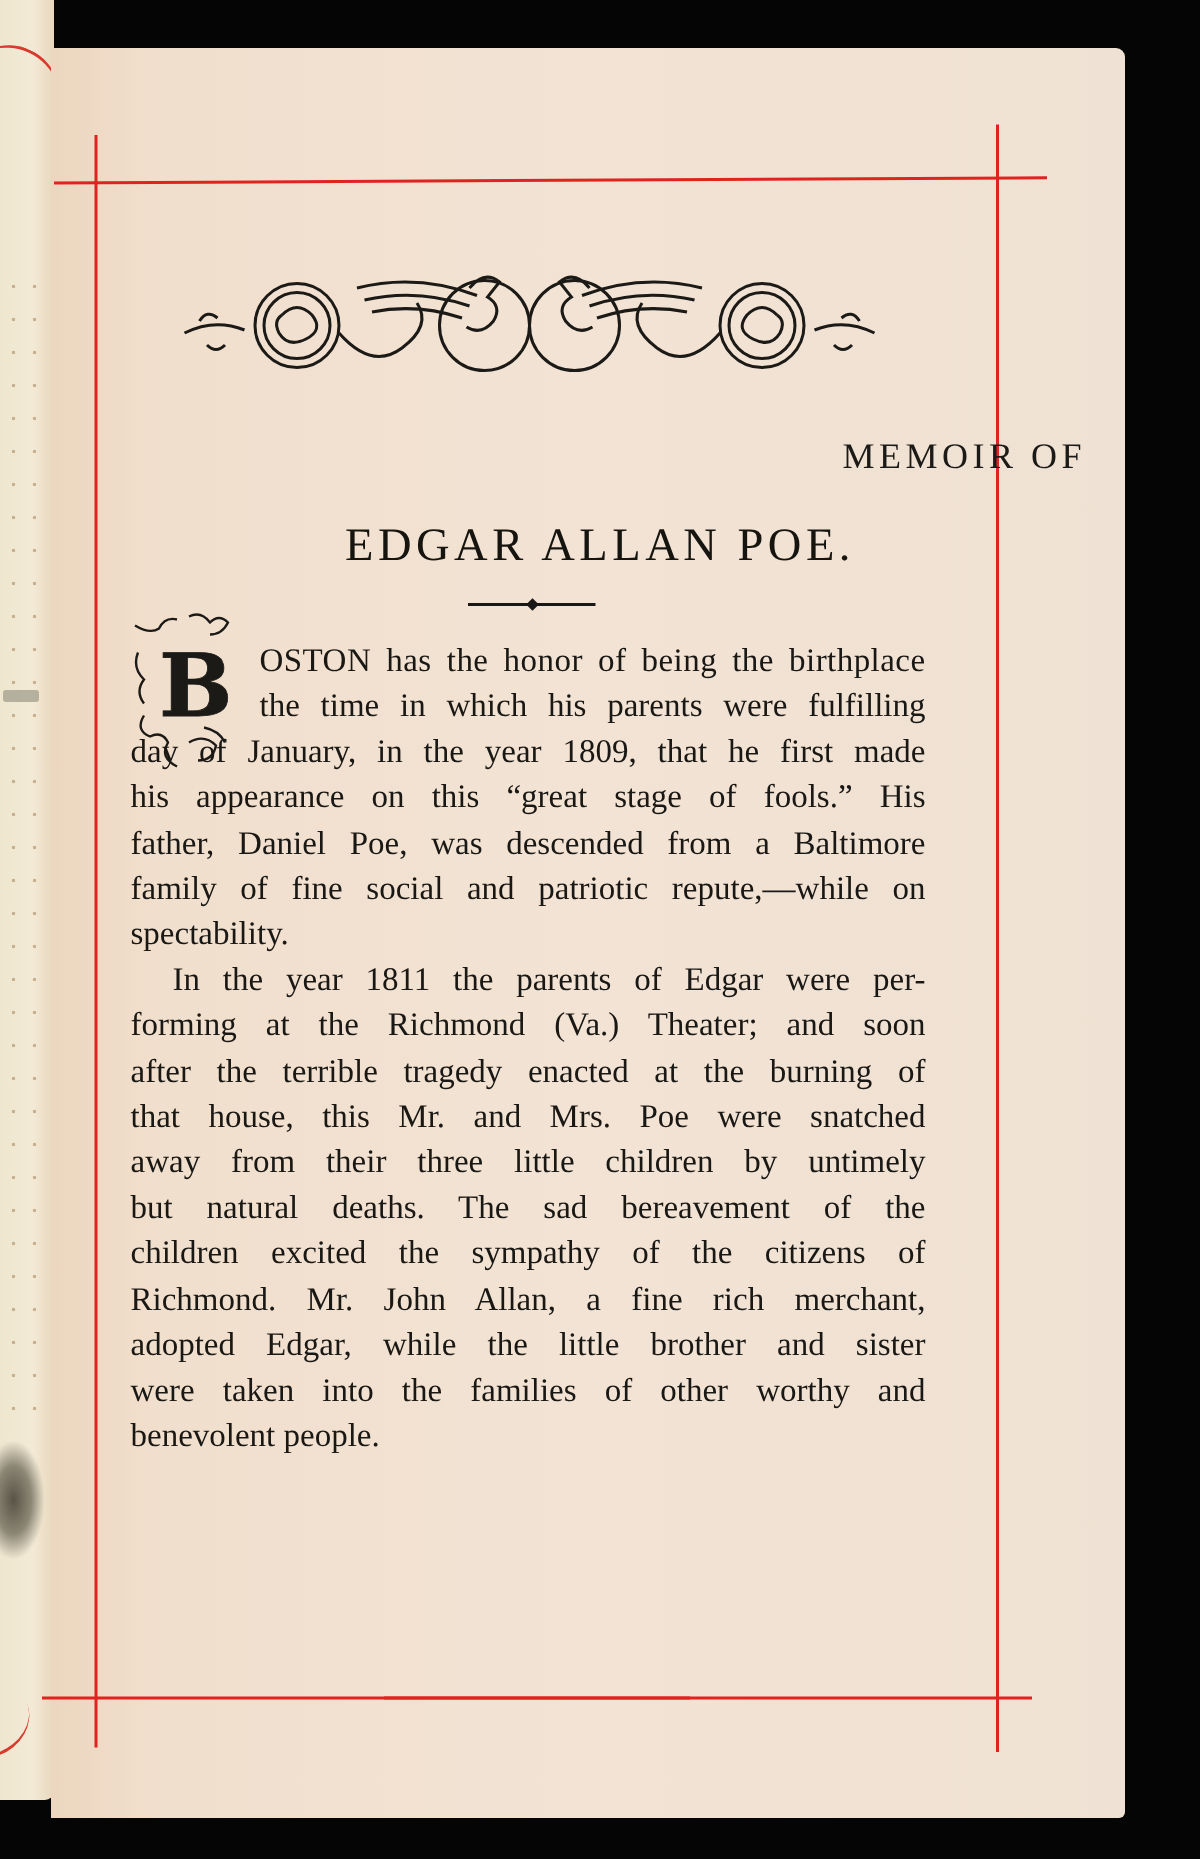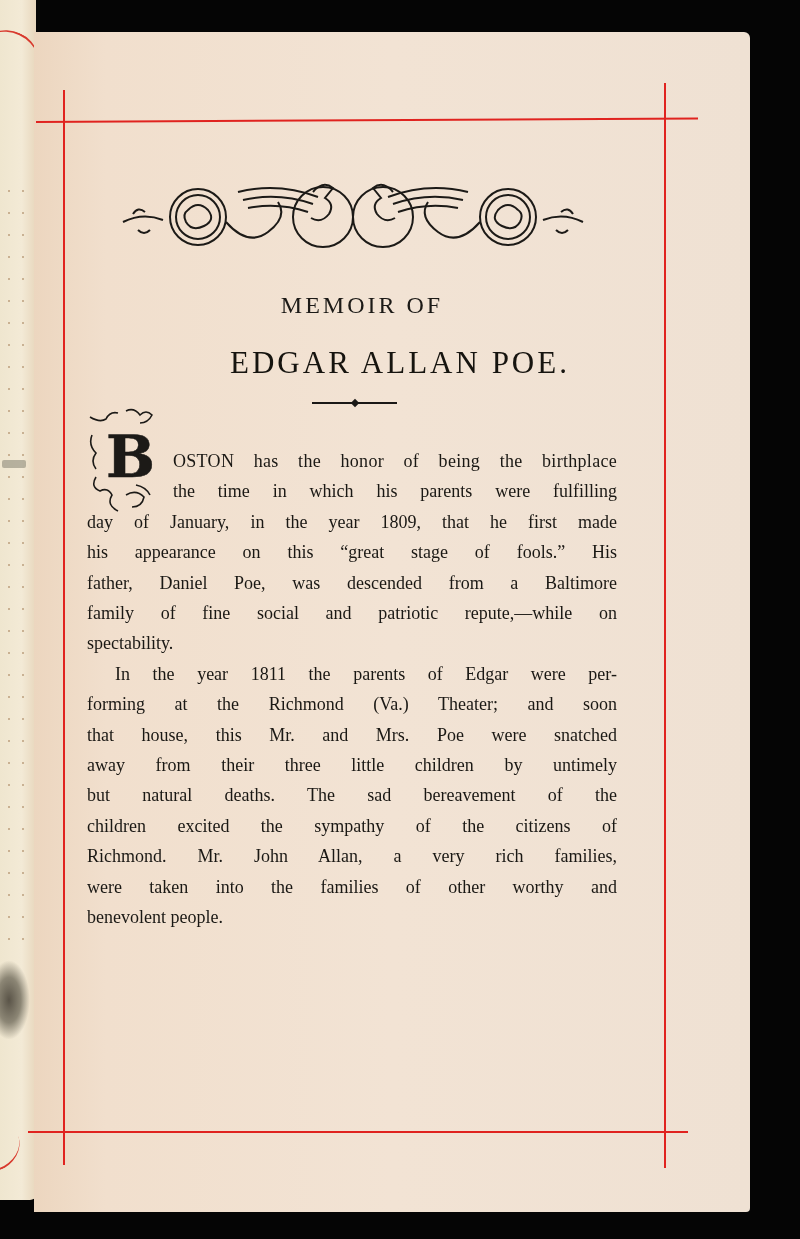--- a/index.html
+++ b/index.html
@@ -41,39 +41,38 @@
     border-radius: 0 6px 4px 0;
   }
   .rule { position: absolute; background: #e0231f; }
   .rule.h { height: 2px; }
   .rule.v { width: 2px; }
 
   .ornament {
     position: absolute; left: 118px; top: 172px; width: 470px; height: 80px;
   }
   .memoir {
-    position: absolute; left: 0; width: 724px; top: 292px; text-align: center;
+    position: absolute; left: 0; width: 724px; top: 292px; text-align: right;
     font-size: 24px; letter-spacing: 3px; color: #1c1a17;
   }
   .title {
     position: absolute; left: 0; width: 800px; top: 345px; text-align: center;
     font-size: 31px; letter-spacing: 3px; color: #16140f;
   }
   .divider {
     position: absolute; left: 312px; top: 402px; width: 85px; height: 2px; background: #1a1816;
   }
   .divider::after {
     content: ""; position: absolute; left: 40px; top: -2px; width: 6px; height: 6px;
     background: #1a1816; transform: rotate(45deg);
   }
   .body-text {
     position: absolute; left: 87px; top: 425px; width: 530px;
-    font-size: 18px; line-height: 30.4px; color: #1a1814;
+    font-size: 22px; line-height: 30.4px; color: #1a1814;
     text-align: justify;
-    margin-top: 21px;
   }
   .line { display: block; white-space: nowrap; text-align-last: justify; }
   .line.last { text-align-last: left; }
   .line.indent { padding-left: 28px; }
   .line.capindent { padding-left: 86px; }
   .sc { font-variant: small-caps; }
   .dropcap {
     position: absolute; left: 86px; top: 405px; width: 72px; height: 108px;
   }
 </style>
@@ -133,20 +132,22 @@
 <div class="body-text">
   <span class="line capindent" style="letter-spacing:0.3px;">OSTON has the honor of being the birthplace</span>
   <span class="line capindent">the time in which his parents were fulfilling</span>
   <span class="line">day of January, in the year 1809, that he first made</span>
   <span class="line">his appearance on this “great stage of fools.” His</span>
   <span class="line">father, Daniel Poe, was descended from a Baltimore</span>
   <span class="line">family of fine social and patriotic repute,—while on</span>
   <span class="line last">spectability.</span>
   <span class="line indent">In the year 1811 the parents of Edgar were per-</span>
   <span class="line">forming at the Richmond (Va.) Theater; and soon</span>
+  <span class="line">after the terrible tragedy enacted at the burning of</span>
   <span class="line">that house, this Mr. and Mrs. Poe were snatched</span>
   <span class="line">away from their three little children by untimely</span>
   <span class="line">but natural deaths. The sad bereavement of the</span>
   <span class="line">children excited the sympathy of the citizens of</span>
-  <span class="line">Richmond. Mr. John Allan, a very rich families,</span>
+  <span class="line">Richmond. Mr. John Allan, a fine rich merchant,</span>
+  <span class="line">adopted Edgar, while the little brother and sister</span>
   <span class="line">were taken into the families of other worthy and</span>
   <span class="line last">benevolent people.</span>
 </div>
 
 </body></html>

